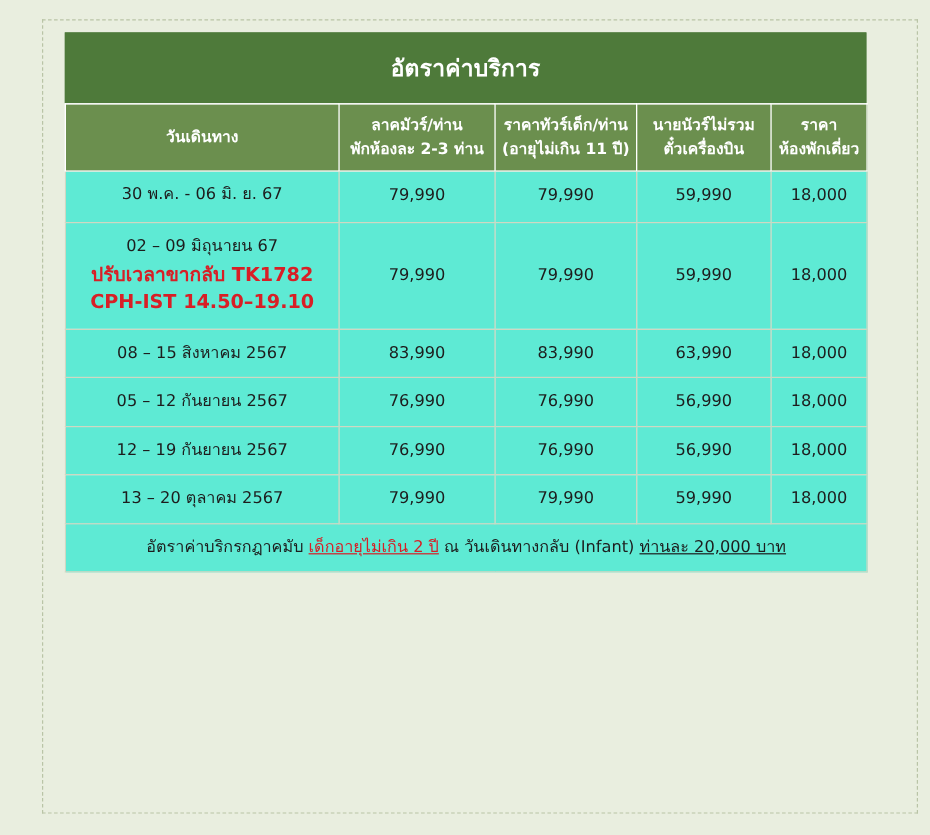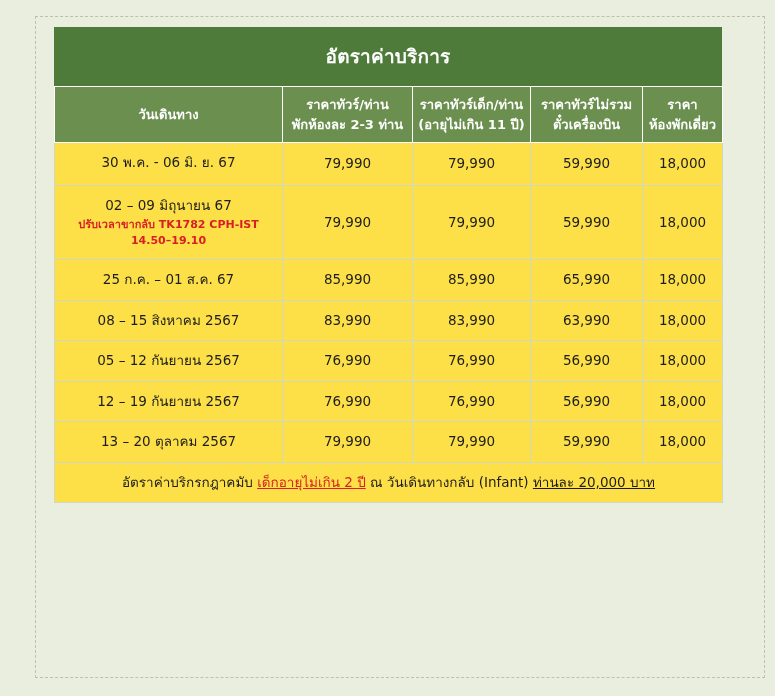--- a/index.html
+++ b/index.html
@@ -62,30 +62,30 @@
     line-height: 1.5;
     vertical-align: middle;
   }
   table.rate-table td {
     border: 1px solid #cfd8c2;
     font-size: 13.5px;
     color: #1d1d1d;
     text-align: center;
     padding: 10px 4px;
     line-height: 1.45;
-    background: #fde047;
+    background: #5eead4;
     vertical-align: middle;
   }
   td.date-cell {
     text-align: center;
   }
   .note-red {
     display: block;
     color: #d81f26;
-    font-size: 11px;
+    font-size: 16px;
     margin-top: 2px;
     font-weight: bold;
   }
   .infant-row td {
     font-size: 13.5px;
     padding: 11px 6px;
     text-align: center;
   }
   .u-red {
     color: #d81f26;
@@ -120,29 +120,29 @@
         <col class="col-child">
         <col class="col-noair">
         <col class="col-single">
       </colgroup>
       <thead>
         <tr>
           <th>
             <div>วันเดินทาง</div>
           </th>
           <th>
-            <div>ราคาทัวร์/ท่าน</div>
+            <div>ลาคมัวร์/ท่าน</div>
             <div>พักห้องละ 2-3 ท่าน</div>
           </th>
           <th>
             <div>ราคาทัวร์เด็ก/ท่าน</div>
             <div>(อายุไม่เกิน 11 ปี)</div>
           </th>
           <th>
-            <div>ราคาทัวร์ไม่รวม</div>
+            <div>นายนัวร์ไม่รวม</div>
             <div>ตั๋วเครื่องบิน</div>
           </th>
           <th>
             <div>ราคา</div>
             <div>ห้องพักเดี่ยว</div>
           </th>
         </tr>
       </thead>
       <tbody>
         <tr>
@@ -159,27 +159,20 @@
           <td class="date-cell">
             <span>02 – 09 มิถุนายน 67</span>
             <span class="note-red">ปรับเวลาขากลับ TK1782 CPH-IST 14.50–19.10</span>
           </td>
           <td>79,990</td>
           <td>79,990</td>
           <td>59,990</td>
           <td>18,000</td>
         </tr>
         <tr>
-          <td class="date-cell">25 ก.ค. – 01 ส.ค. 67</td>
-          <td>85,990</td>
-          <td>85,990</td>
-          <td>65,990</td>
-          <td>18,000</td>
-        </tr>
-        <tr>
           <td class="date-cell">08 – 15 สิงหาคม 2567</td>
           <td>83,990</td>
           <td>83,990</td>
           <td>63,990</td>
           <td>18,000</td>
         </tr>
         <tr>
           <td class="date-cell">05 – 12 กันยายน 2567</td>
           <td>76,990</td>
           <td>76,990</td>

